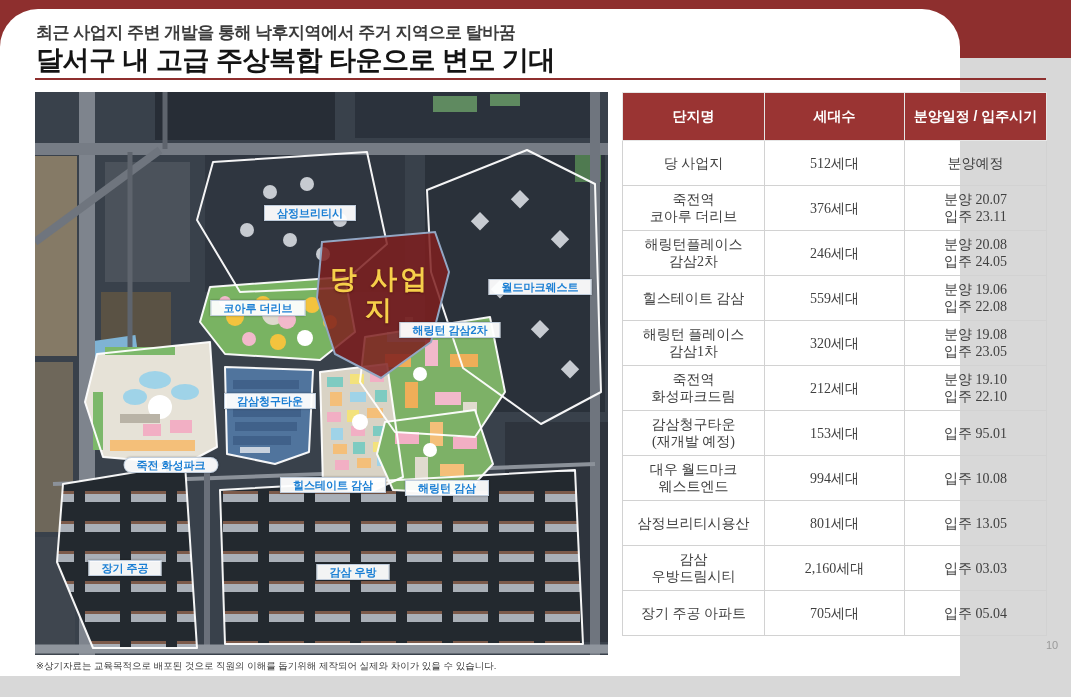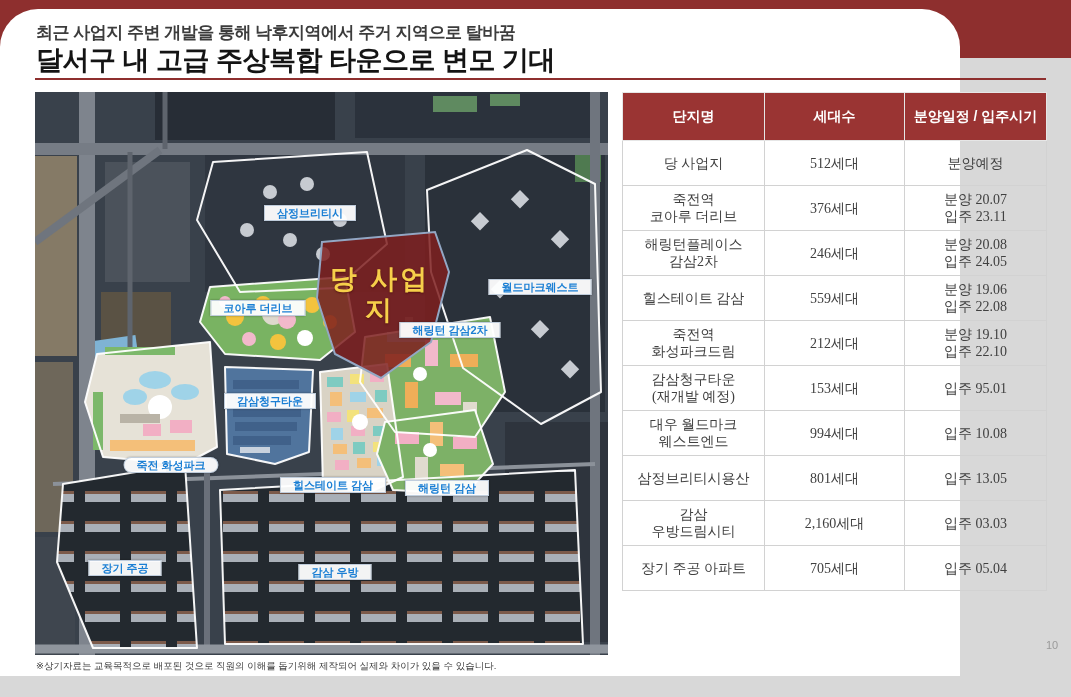--- a/index.html
+++ b/index.html
@@ -203,21 +203,21 @@
       <div id="map-labels">
           <div class="map-label" style="left: 275px; top: 121px;">삼정브리티시</div>
           <div class="map-label" style="left: 505px; top: 195px;">월드마크웨스트</div>
           <div class="map-label" style="left: 223px; top: 216px;">코아루 더리브</div>
           <div class="map-label" style="left: 415px; top: 238px;">해링턴 감삼2차</div>
           <div class="map-label" style="left: 235px; top: 309px;">감삼청구타운</div>
           <div class="map-label" style="left: 136px; top: 373px; border-radius: 8px;">죽전 화성파크</div>
           <div class="map-label" style="left: 298px; top: 393px;">힐스테이트 감삼</div>
           <div class="map-label" style="left: 412px; top: 396px;">해링턴 감삼</div>
           <div class="map-label" style="left: 90px; top: 476px;">장기 주공</div>
-          <div class="map-label" style="left: 300px; top: 480px;">감삼 우방</div>
+          <div class="map-label" style="left: 318px; top: 480px;">감삼 우방</div>
         </div>
     </div>
 
     <div class="tbl-wrap">
       <table>
         <colgroup>
             <col class="c1">
             <col class="c2">
             <col class="c3">
           </colgroup>
@@ -248,20 +248,27 @@
               <td>분양 20.08
 입주 24.05</td>
             </tr>
             <tr>
               <td>힐스테이트 감삼</td>
               <td>559세대</td>
               <td>분양 19.06
 입주 22.08</td>
             </tr>
             <tr>
+              <td>해링턴 플레이스
+감삼1차</td>
+              <td>320세대</td>
+              <td>분양 19.08
+입주 23.05</td>
+            </tr>
+            <tr>
               <td>죽전역
 화성파크드림</td>
               <td>212세대</td>
               <td>분양 19.10
 입주 22.10</td>
             </tr>
             <tr>
               <td>감삼청구타운
 (재개발 예정)</td>
               <td>153세대</td>

